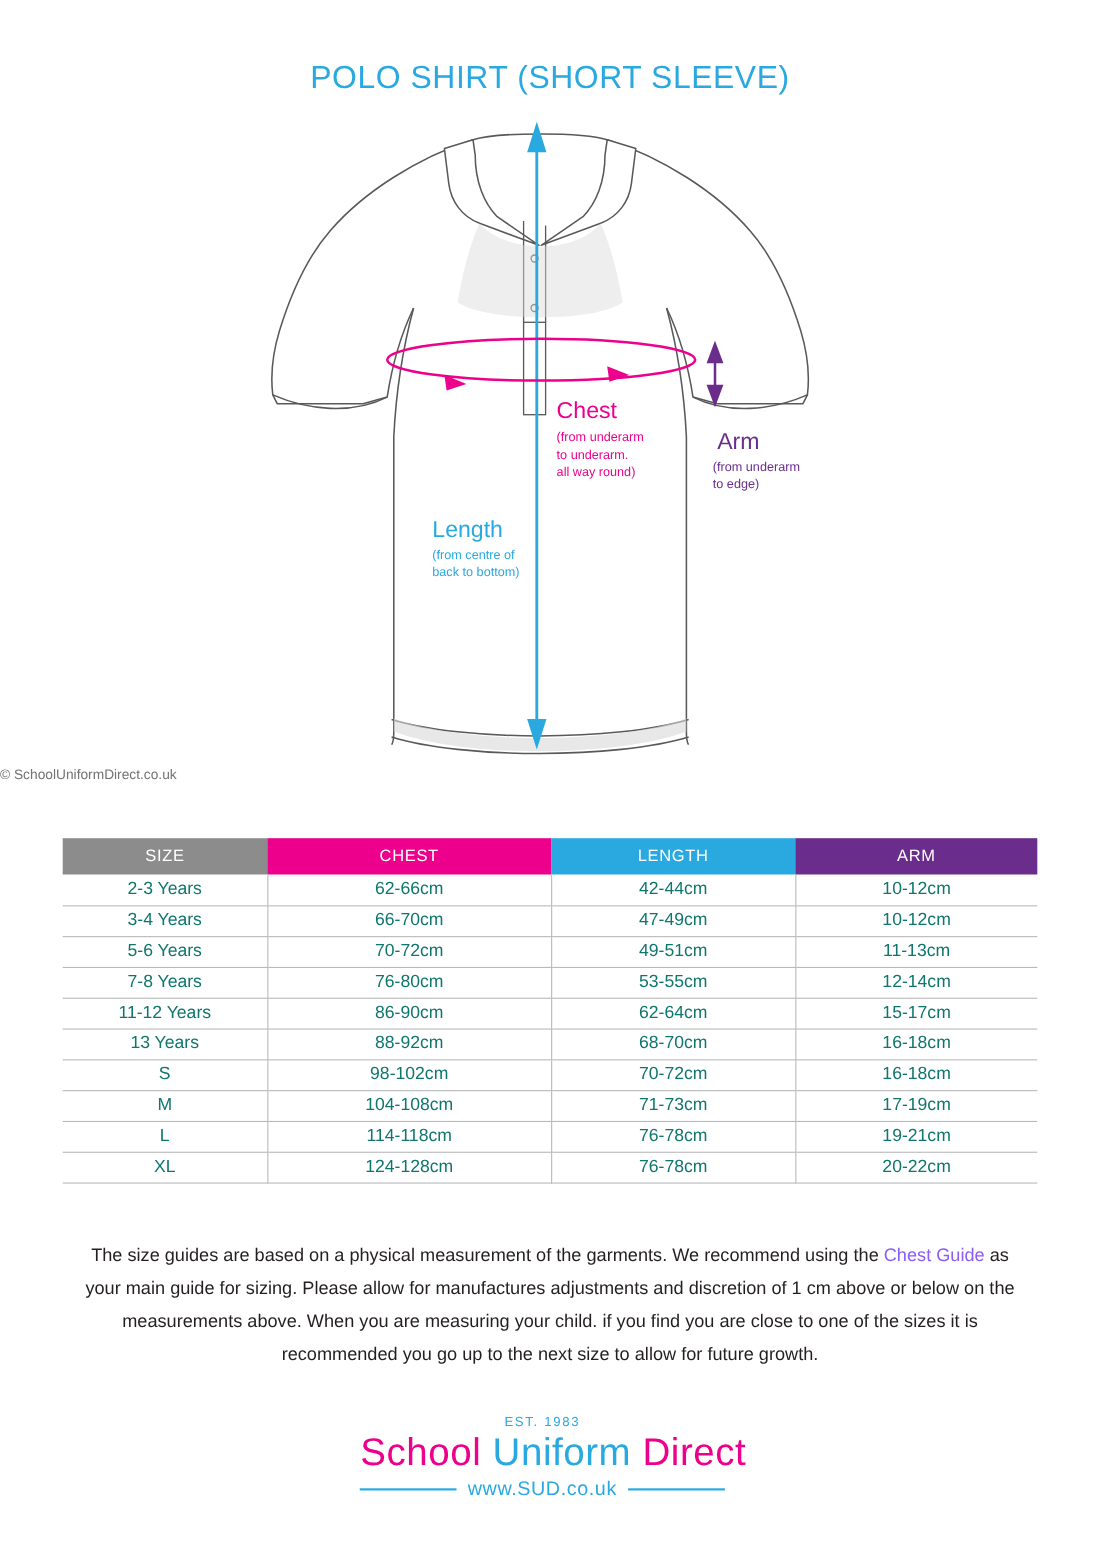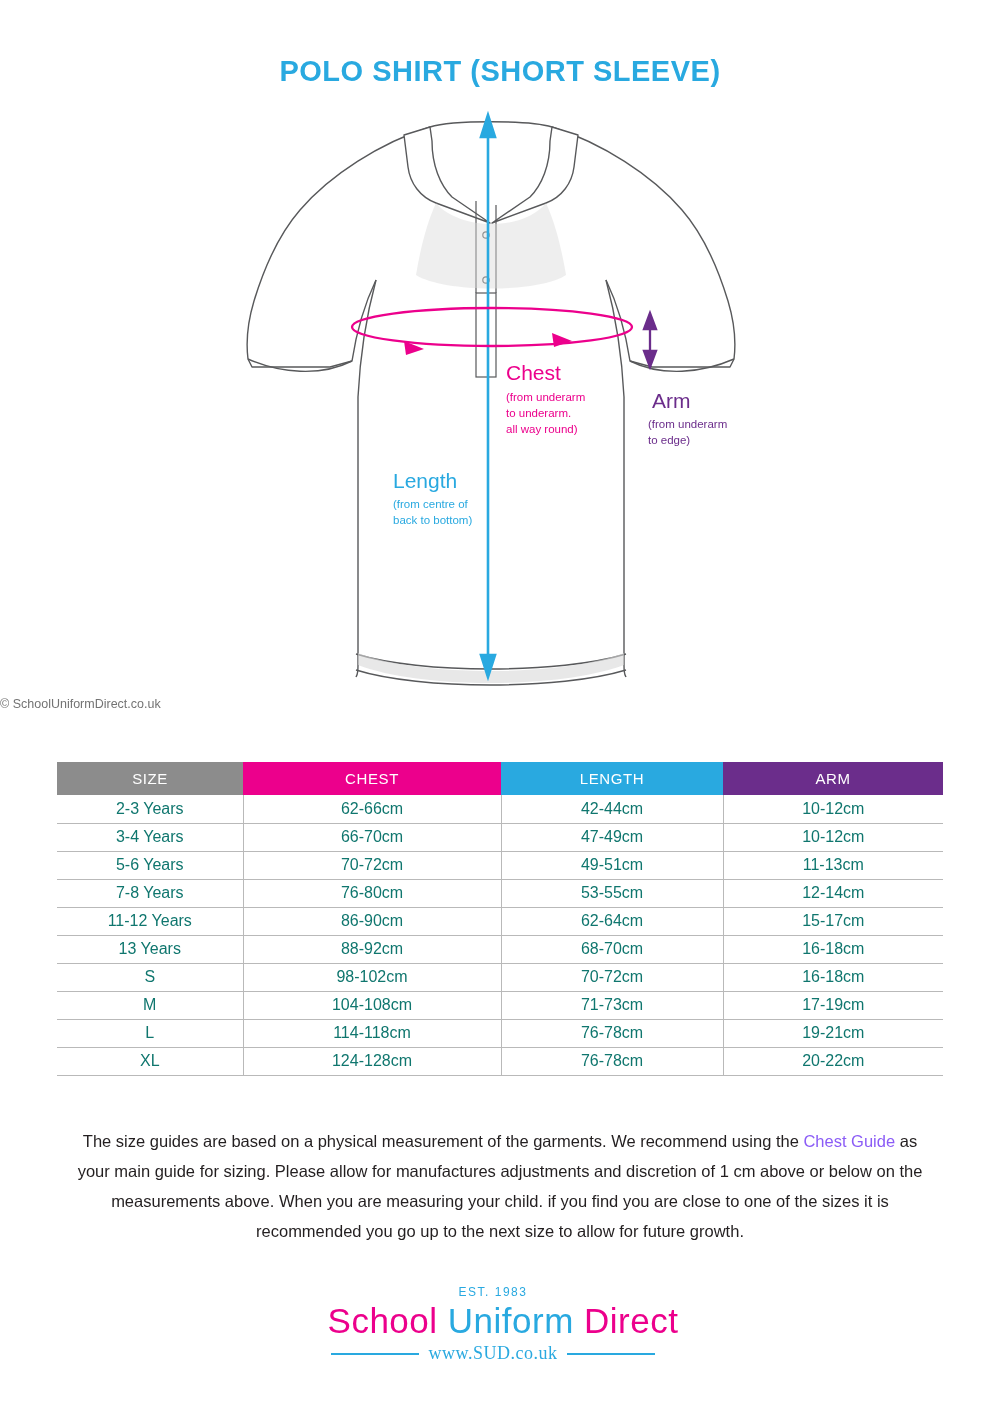--- a/index.html
+++ b/index.html
@@ -17,21 +17,21 @@
   }
 
   
   .title {
     position: absolute;
     top: 55px; left: 0; width: 1000px;
     text-align: center;
     font-size: 29px;
     letter-spacing: 0.5px;
     color: #29a9e0;
-    font-weight: 700;
+    font-weight: 400;
   }
 
   
   .illo {
     position: absolute;
     top: 105px; left: 0;
     width: 1000px; height: 610px;
   }
   .illo svg { display: block; margin: 0 auto; }
 
@@ -114,21 +114,20 @@
   }
   .footer .brand .school { color: #ec008c; }
   .footer .brand .uniform { color: #29a9e0; }
   .footer .brand .direct { color: #ec008c; }
   .footer .url-row {
     display: flex;
     align-items: center;
     justify-content: center;
     gap: 10px;
     margin-top: 2px;
-    font-family: Liberation Serif, serif;
   }
   .footer .url-row .rule {
     height: 2px; width: 88px; background: #29a9e0;
   }
   .footer .url {
     font-size: 18px;
     color: #29a9e0;
     letter-spacing: 0.5px;
   }
 

